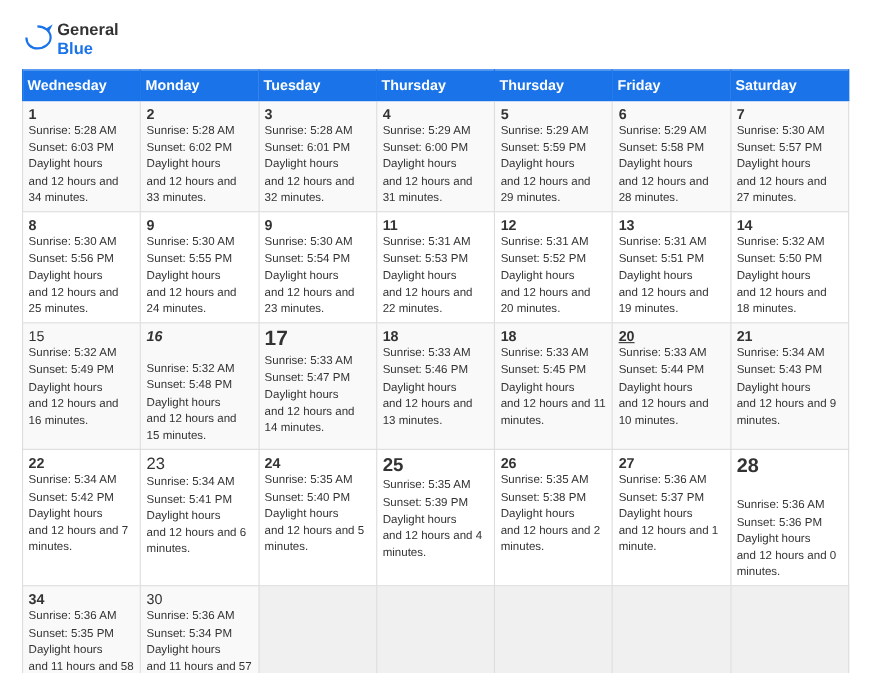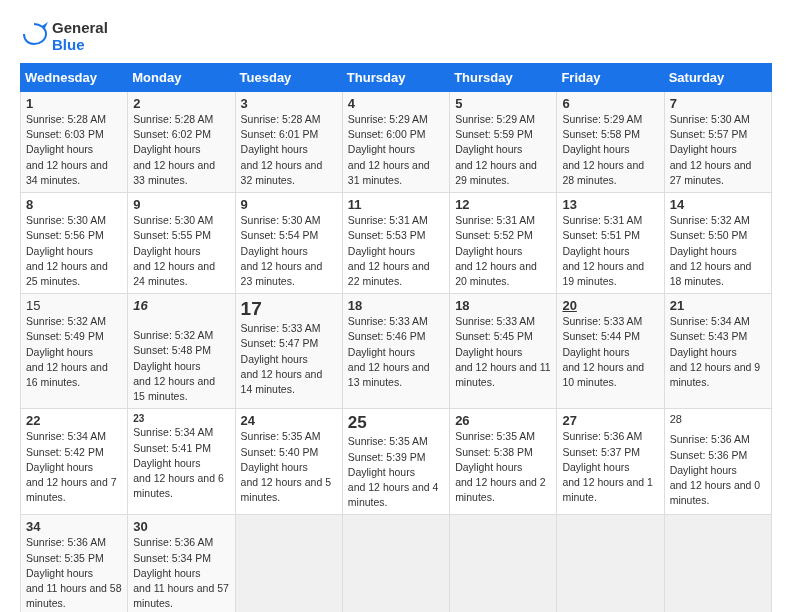--- a/index.html
+++ b/index.html
@@ -185,51 +185,51 @@
         <span style="font-size:13px; font-weight:bold; display:block; margin-bottom:1px;">21</span>
         <span style="font-size:10.5px; line-height:1.45;">Sunrise: 5:34 AM<br>Sunset: 5:43 PM<br>Daylight hours<br>and 12 hours and 9 minutes.</span>
       </td>
       </tr>
       <tr>
         <td>
         <span style="font-size:13px; font-weight:bold; display:block; margin-bottom:1px;">22</span>
         <span style="font-size:10.5px; line-height:1.45;">Sunrise: 5:34 AM<br>Sunset: 5:42 PM<br>Daylight hours<br>and 12 hours and 7 minutes.</span>
       </td>
         <td>
-        <span style="font-size:10px; font-weight:bold; display:block; margin-bottom:1px;">23</span>
+        <span style="font-size:15px; font-weight:normal; display:block; margin-bottom:1px;">23</span>
         <span style="font-size:10.5px; line-height:1.45;">Sunrise: 5:34 AM<br>Sunset: 5:41 PM<br>Daylight hours<br>and 12 hours and 6 minutes.</span>
       </td>
         <td>
         <span style="font-size:13px; font-weight:bold; display:block; margin-bottom:1px;">24</span>
         <span style="font-size:10.5px; line-height:1.45;">Sunrise: 5:35 AM<br>Sunset: 5:40 PM<br>Daylight hours<br>and 12 hours and 5 minutes.</span>
       </td>
         <td>
         <span style="font-size:17px; font-weight:bold; display:block; margin-bottom:1px;">25</span>
         <span style="font-size:10.5px; line-height:1.45;">Sunrise: 5:35 AM<br>Sunset: 5:39 PM<br>Daylight hours<br>and 12 hours and 4 minutes.</span>
       </td>
         <td>
         <span style="font-size:13px; font-weight:bold; display:block; margin-bottom:1px;">26</span>
         <span style="font-size:10.5px; line-height:1.45;">Sunrise: 5:35 AM<br>Sunset: 5:38 PM<br>Daylight hours<br>and 12 hours and 2 minutes.</span>
       </td>
         <td>
         <span style="font-size:13px; font-weight:bold; display:block; margin-bottom:1px;">27</span>
         <span style="font-size:10.5px; line-height:1.45;">Sunrise: 5:36 AM<br>Sunset: 5:37 PM<br>Daylight hours<br>and 12 hours and 1 minute.</span>
       </td>
         <td>
-        <span style="font-size:11px; font-weight:normal; display:block; margin-bottom:7px;">28</span>
+        <span style="font-size:18px; font-weight:bold; display:block; margin-bottom:18px;">28</span>
         <span style="font-size:10.5px; line-height:1.45;">Sunrise: 5:36 AM<br>Sunset: 5:36 PM<br>Daylight hours<br>and 12 hours and 0 minutes.</span>
       </td>
       </tr>
       <tr>
         <td>
         <span style="font-size:13px; font-weight:bold; display:block; margin-bottom:1px;">34</span>
         <span style="font-size:10.5px; line-height:1.45;">Sunrise: 5:36 AM<br>Sunset: 5:35 PM<br>Daylight hours<br>and 11 hours and 58 minutes.</span>
       </td>
         <td>
-        <span style="font-size:13px; font-weight:bold; display:block; margin-bottom:1px;">30</span>
+        <span style="font-size:13px; font-weight:normal; display:block; margin-bottom:1px;">30</span>
         <span style="font-size:10.5px; line-height:1.45;">Sunrise: 5:36 AM<br>Sunset: 5:34 PM<br>Daylight hours<br>and 11 hours and 57 minutes.</span>
       </td>
         <td class="empty"></td>
         <td class="empty"></td>
         <td class="empty"></td>
         <td class="empty"></td>
         <td class="empty"></td>
       </tr>
     </tbody>
 </table>

